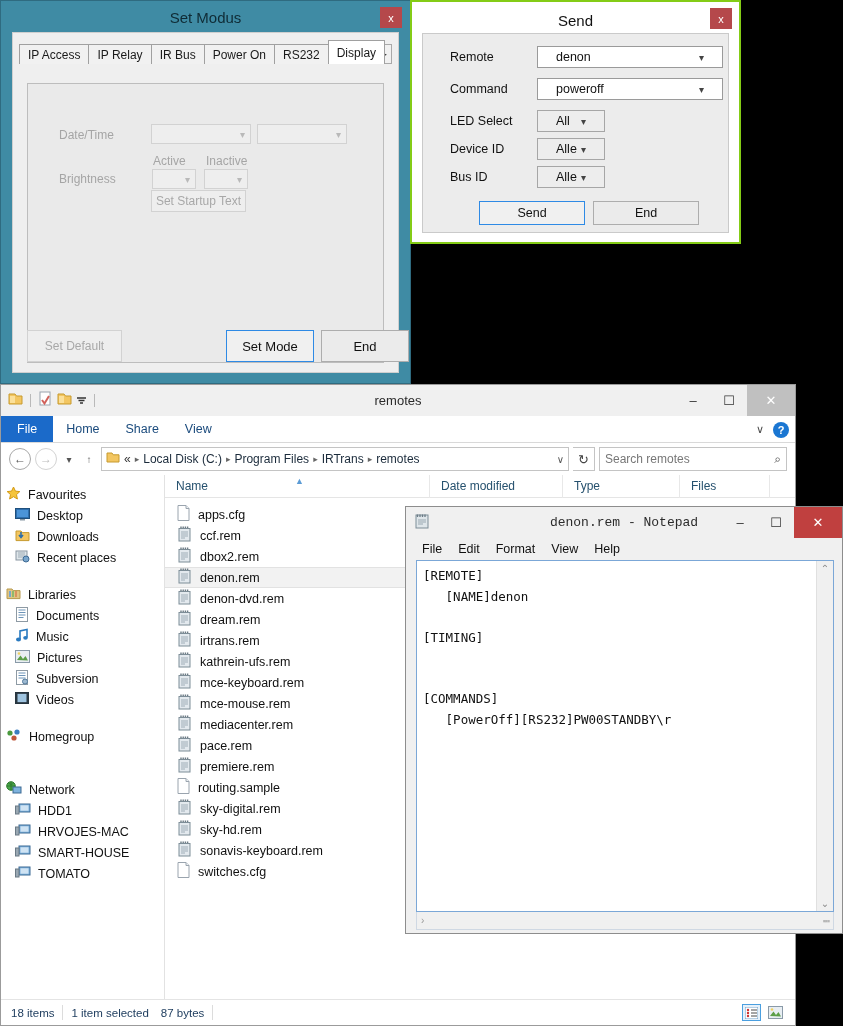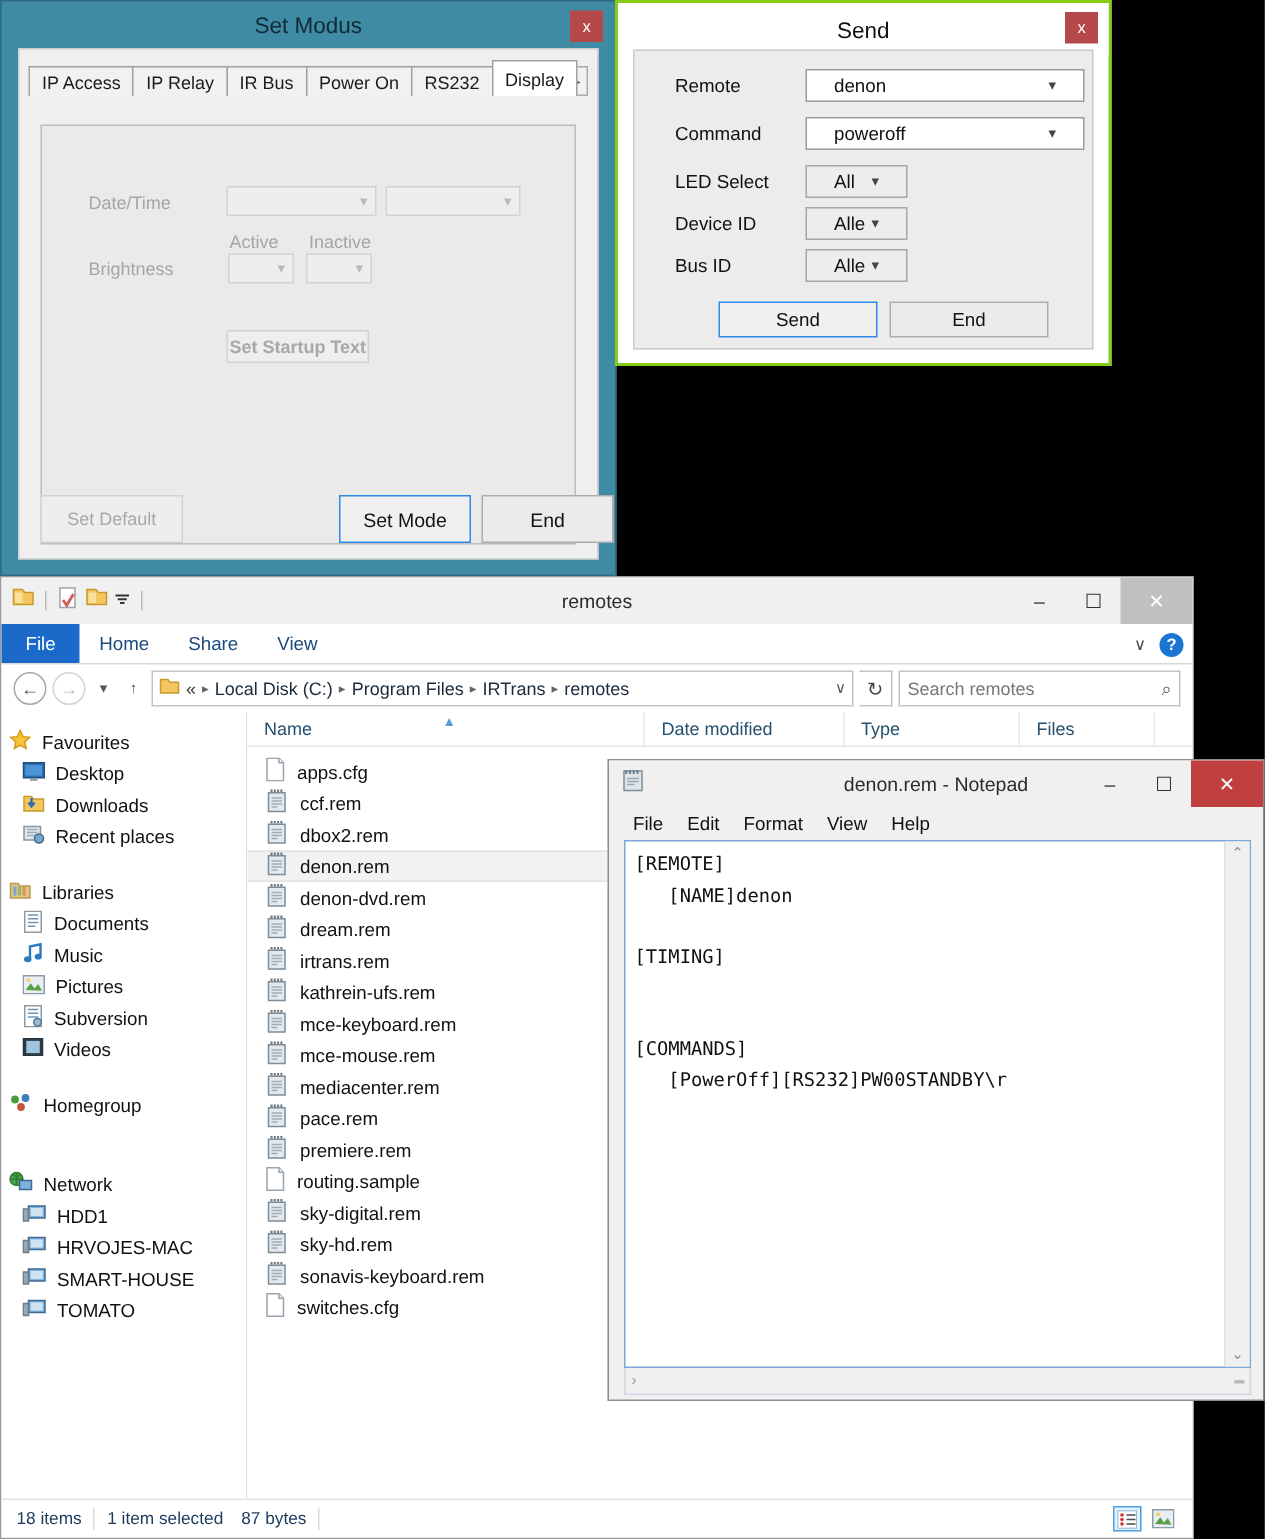--- a/index.html
+++ b/index.html
@@ -144,21 +144,21 @@
          justify-content: space-between; }
   .cmb.grey { background: #ededed; border-color: #a6a6a6; }
   .chev { font-size: 10px; color: #444; }
 
   
   .notepad { position: absolute; left: 405px; top: 506px; width: 438px; height: 428px;
              background: #f0f0f0; border: 1px solid #8d8d8d; display: flex; flex-direction: column; }
   .np-title { height: 31px; display: flex; align-items: center; position: relative;
               background: #f0f0f0; }
   .np-title-txt { position: absolute; left: 0; right: 0; text-align: center;
-                  font-size: 13px; color: #2b2b2b; }
+                  font-size: 13px; color: #2b2b2b; font-family: Liberation Mono, monospace; }
   .np-icon { margin-left: 8px; }
   .np-btns { position: absolute; right: 0; top: 0; display: flex; height: 31px; }
   .np-btn { width: 36px; height: 31px; display: flex; align-items: center;
             justify-content: center; font-size: 13px; color: #333; }
   .np-btn.close { width: 48px; background: #c0403f; color: #fff; }
   .np-menu { height: 22px; display: flex; align-items: center; gap: 0; padding-left: 8px;
              font-size: 12.5px; color: #111; background: #f0f0f0; }
   .np-menu span { padding: 0 8px; }
   .np-textwrap { flex: 1; margin: 0 8px 0 10px; border: 1px solid #7ba7d7;
                  background: #fff; display: flex; min-height: 0; }
@@ -611,21 +611,21 @@
         </div>
         <div class="cmb-dis" style="position:absolute; left:124px; top:85px; width:44px;">
           <span></span>
           <span style="margin-left:auto">▾</span>
         </div>
         <div class="cmb-dis" style="position:absolute; left:176px; top:85px; width:44px;">
           <span></span>
           <span style="margin-left:auto">▾</span>
         </div>
 
-        <div class="btn-dis" style="position:absolute; left:123px; top:136px; width:95px;font-weight:bold;">Set Startup Text</div>
+        <div class="btn-dis" style="position:absolute; left:123px; top:106px; width:95px;">Set Startup Text</div>
       </div>
 
       <div class="sm-buttons">
         <div class="btn-dis" style="position:absolute; left:0; top:0; width:95px; height:32px;">Set Default</div>
         <div class="btn focus" style="position:absolute; left:199px; top:0; width:88px;">Set Mode</div>
         <div class="btn" style="position:absolute; left:294px; top:0; width:88px;">End</div>
       </div>
     </div>
   </div>
 

